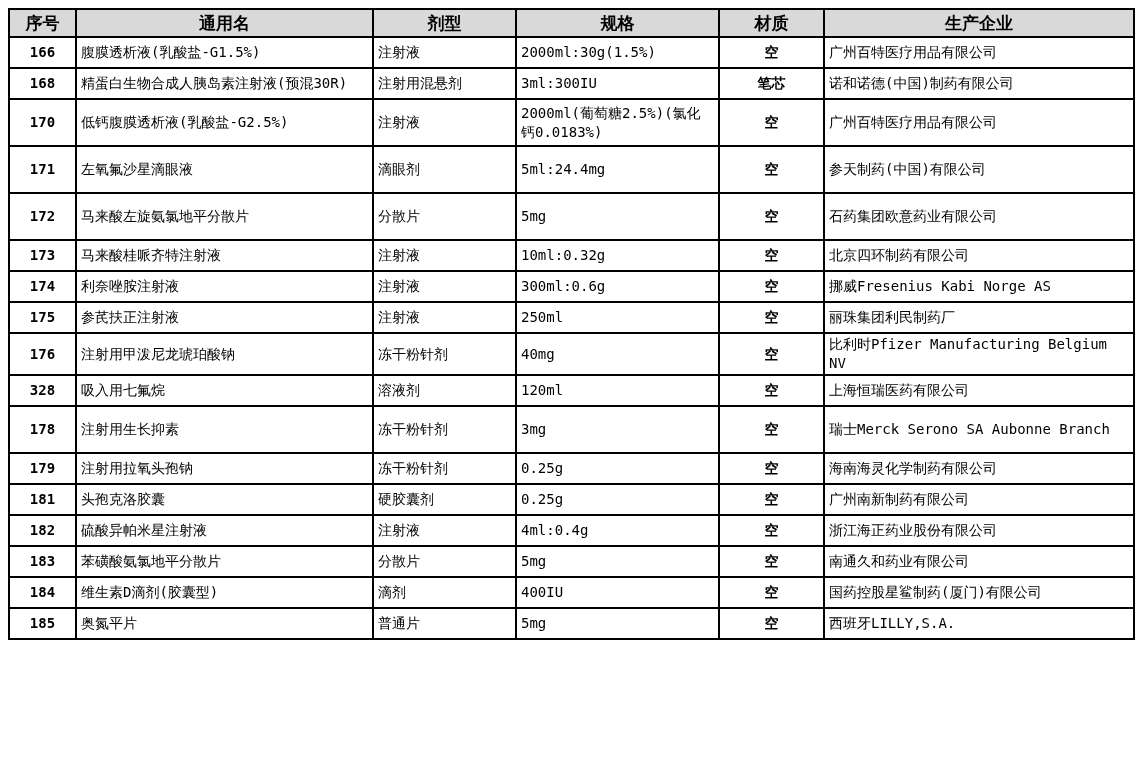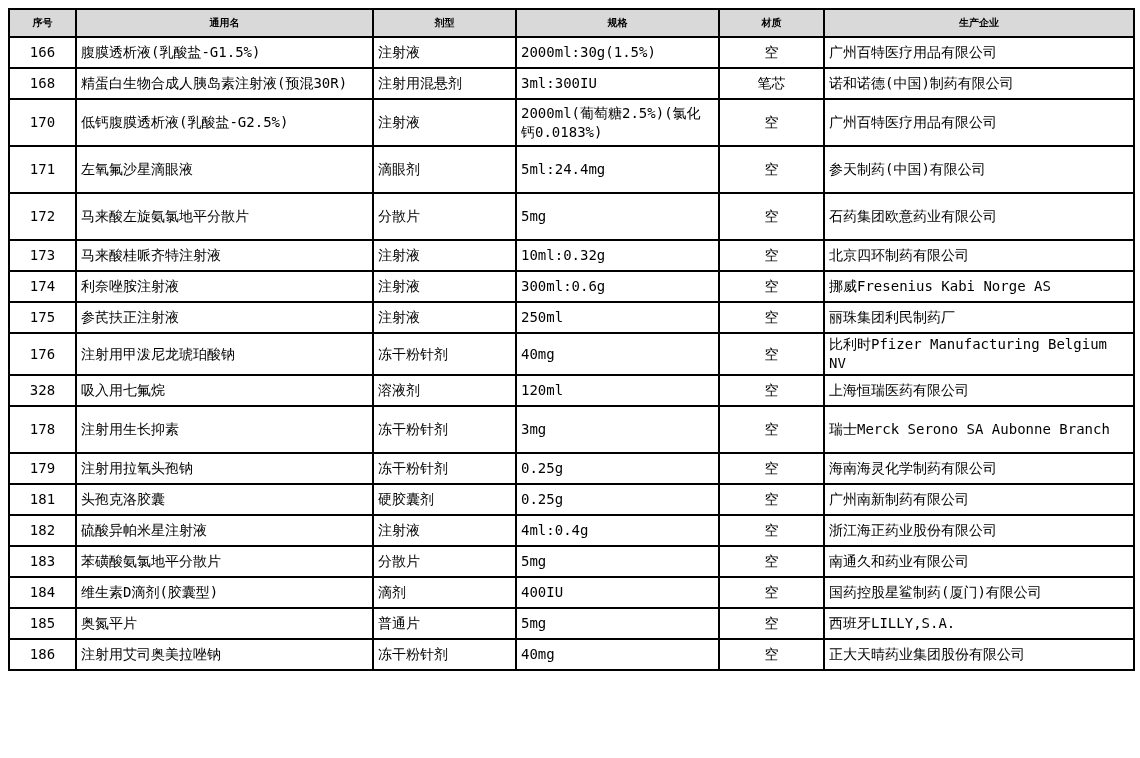--- a/index.html
+++ b/index.html
@@ -24,39 +24,39 @@
   col.col-3 { width: 203px; }
   col.col-4 { width: 105px; }
   col.col-5 { width: 310px; }
   th, td {
     border: 2px solid #000000;
     overflow: hidden;
     box-sizing: border-box;
   }
   th {
     background: #d9d9d9;
-    font-size: 10px;
+    font-size: 17px;
     font-weight: bold;
     text-align: center;
     height: 28px;
     padding: 0 2px;
   }
   td {
     font-size: 14px;
     line-height: 19px;
     vertical-align: middle;
     padding: 1px 4px;
     word-break: break-word;
   }
   tr.body-row { height: 31px; }
   tbody tr:nth-child(3),
   tbody tr:nth-child(4),
   tbody tr:nth-child(5),
   tbody tr:nth-child(11) { height: 47px; }
-  td.center { text-align: center; padding: 1px 1px; }
+  td.center { text-align: center; padding: 1px 1px; font-weight: bold; }
 </style>
 </head>
 <body>
 
 <table class="drug-table">
   <colgroup>
     <col class="col-0">
       <col class="col-1">
       <col class="col-2">
     <col class="col-3">
@@ -203,22 +203,14 @@
         <td>国药控股星鲨制药(厦门)有限公司</td>
       </tr>
       <tr class="body-row">
         <td class="center">185</td>
         <td>奥氮平片</td>
         <td>普通片</td>
         <td>5mg</td>
         <td class="center">空</td>
         <td>西班牙LILLY,S.A.</td>
       </tr>
-      <tr class="body-row">
-        <td class="center">186</td>
-        <td>注射用艾司奥美拉唑钠</td>
-        <td>冻干粉针剂</td>
-        <td>40mg</td>
-        <td class="center">空</td>
-        <td>正大天晴药业集团股份有限公司</td>
-      </tr>
     </tbody>
 </table>
 
 </body></html>

